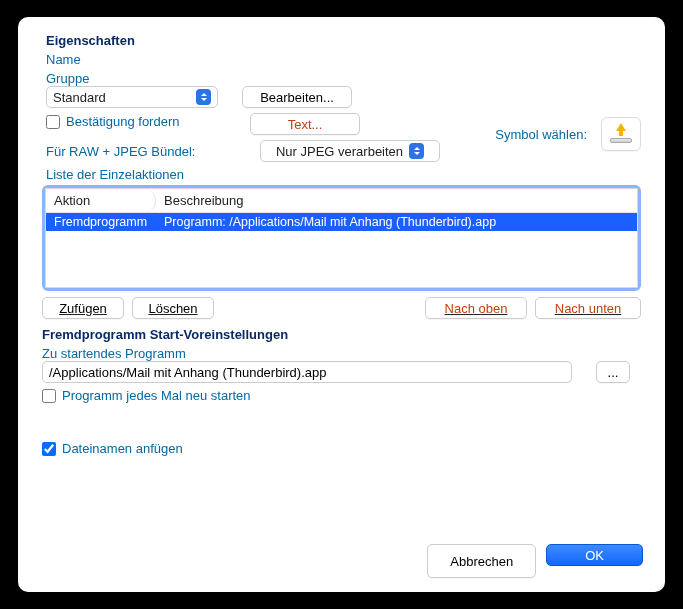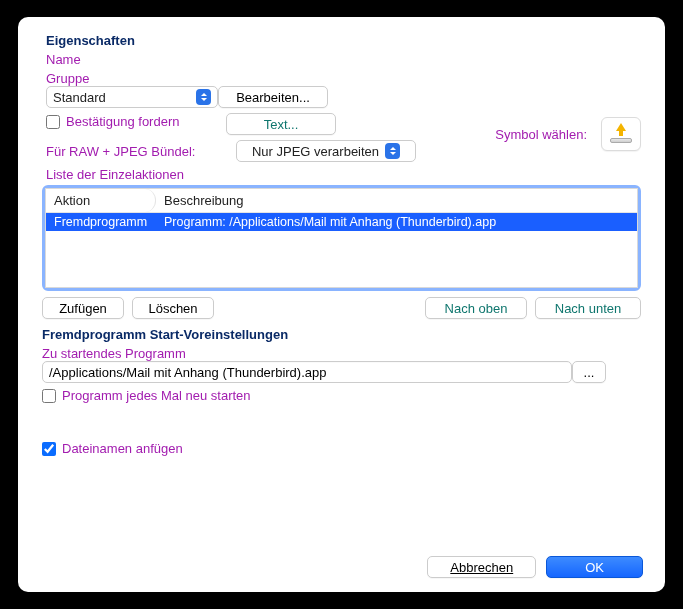--- a/index.html
+++ b/index.html
@@ -24,26 +24,26 @@
 }
 .section-header {
   font-weight: 700;
   color: #0a2a66;
   font-size: 13px;
   margin-bottom: 4px;
 }
 .row {
   display: flex;
   align-items: center;
-  gap: 0;
+  gap: 24px;
   margin-bottom: 5px;
 }
 .label {
   font-size: 13px;
-  color: #a21caf;
+  color: #0369a1;
 }
 .input-text {
   border: 1px solid #ccc;
   border-radius: 5px;
   padding: 2px 6px;
   font-size: 13px;
   height: 22px;
   background: #fff;
   box-shadow: inset 0 1px 0 rgba(0,0,0,0.02);
 }
@@ -89,21 +89,21 @@
   padding: 2px 14px;
   height: 22px;
   font-size: 13px;
   cursor: default;
   display: inline-flex;
   align-items: center;
   justify-content: center;
   box-shadow: 0 1px 0 rgba(0,0,0,0.03);
 }
 .btn.disabled {
-  color: #0f766e;
+  color: #c2410c;
   background: #fff;
 }
 .checkbox-row {
   display: flex;
   align-items: center;
   gap: 6px;
   margin-bottom: 5px;
 }
 input[type=checkbox] {
   width: 14px;
@@ -198,20 +198,21 @@
   font-size: 12.5px;
   white-space: nowrap;
   overflow: hidden;
 }
 .td.col-action { width: 110px; }
 .td.col-desc { flex: 1; }
 .table-buttons-row {
   display: flex;
   gap: 8px;
   align-items: flex-end;
+  text-decoration: underline;
 }
 .spacer { flex: 1; }
 .program-path-input { width: 530px; }
 .ellipsis-btn {
   width: 34px;
   height: 22px;
 }
 .bottom-buttons {
   position: absolute;
   bottom: 14px;
@@ -220,22 +221,21 @@
   gap: 10px;
 }
 .btn.primary {
   background: linear-gradient(#3d8bff,#1566ff);
   color: #fff;
   border: 1px solid #0a57d8;
   padding: 3px 38px;
   font-weight: 500;
 }
 .btn.abort {
-  padding: 10px 22px;
-  text-decoration: underline;
+  padding: 16px 22px;
 }
 .mt8{margin-top:8px;}
 .mt4{margin-top:4px;}
 .indent{margin-left:4px;}
 </style>
 </head>
 <body>
 
 <div class="window">
 

